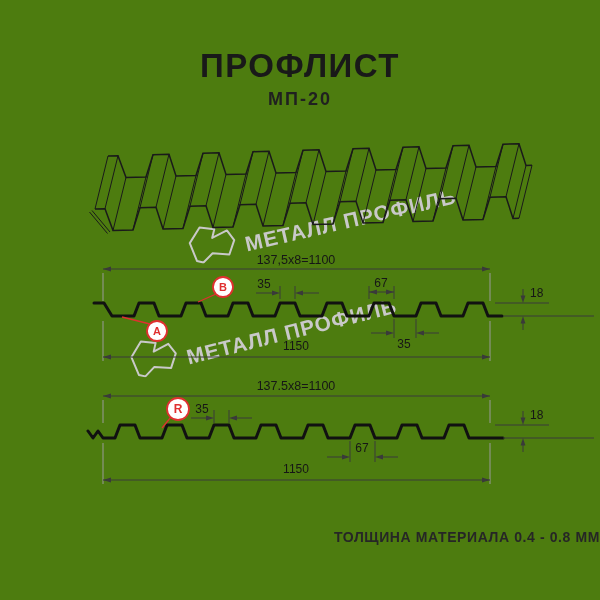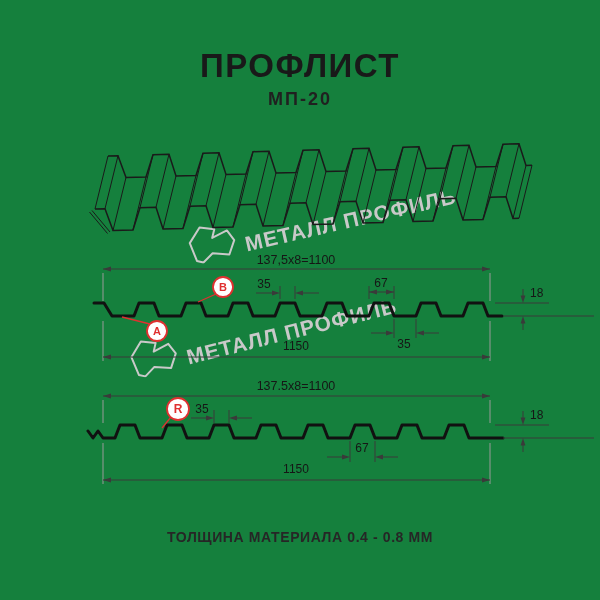--- a/index.html
+++ b/index.html
@@ -1,29 +1,29 @@
 <!DOCTYPE html>
 <html style="--red: #e03030; --wm: #c9c9c9;"><head>
 <meta charset="utf-8">
 <style>
   html,body{margin:0;padding:0;background:#fff;}
   .canvas{
-    position:relative;width:600px;height:600px;background:#15803d;overflow:hidden;
+    position:relative;width:600px;height:600px;background:#4d7c0f;overflow:hidden;
     font-family:"Liberation Sans",sans-serif;
   }
   .title{
     position:absolute;top:49px;left:0;width:600px;text-align:center;
     font-size:33px;font-weight:800;letter-spacing:1.5px;color:#191919;line-height:1;
   }
   .subtitle{
     position:absolute;top:90px;left:0;width:600px;text-align:center;
     font-size:18px;font-weight:600;letter-spacing:2px;color:#202020;line-height:1;
   }
   .footer{
-    position:absolute;top:530px;left:0;width:600px;text-align:center;
+    position:absolute;top:530px;left:0;width:600px;text-align:right;
     font-size:14px;font-weight:600;letter-spacing:.6px;color:#262626;line-height:1;
   }
   .wm{
     position:absolute;display:flex;align-items:flex-end;height:70px;
     color:var(--wm,#c9c9c9);transform-origin:0 100%;pointer-events:none;
   }
   .wm span{
     font-size:21px;font-weight:700;letter-spacing:1px;margin-left:8px;line-height:.92;
     white-space:nowrap;
   }

